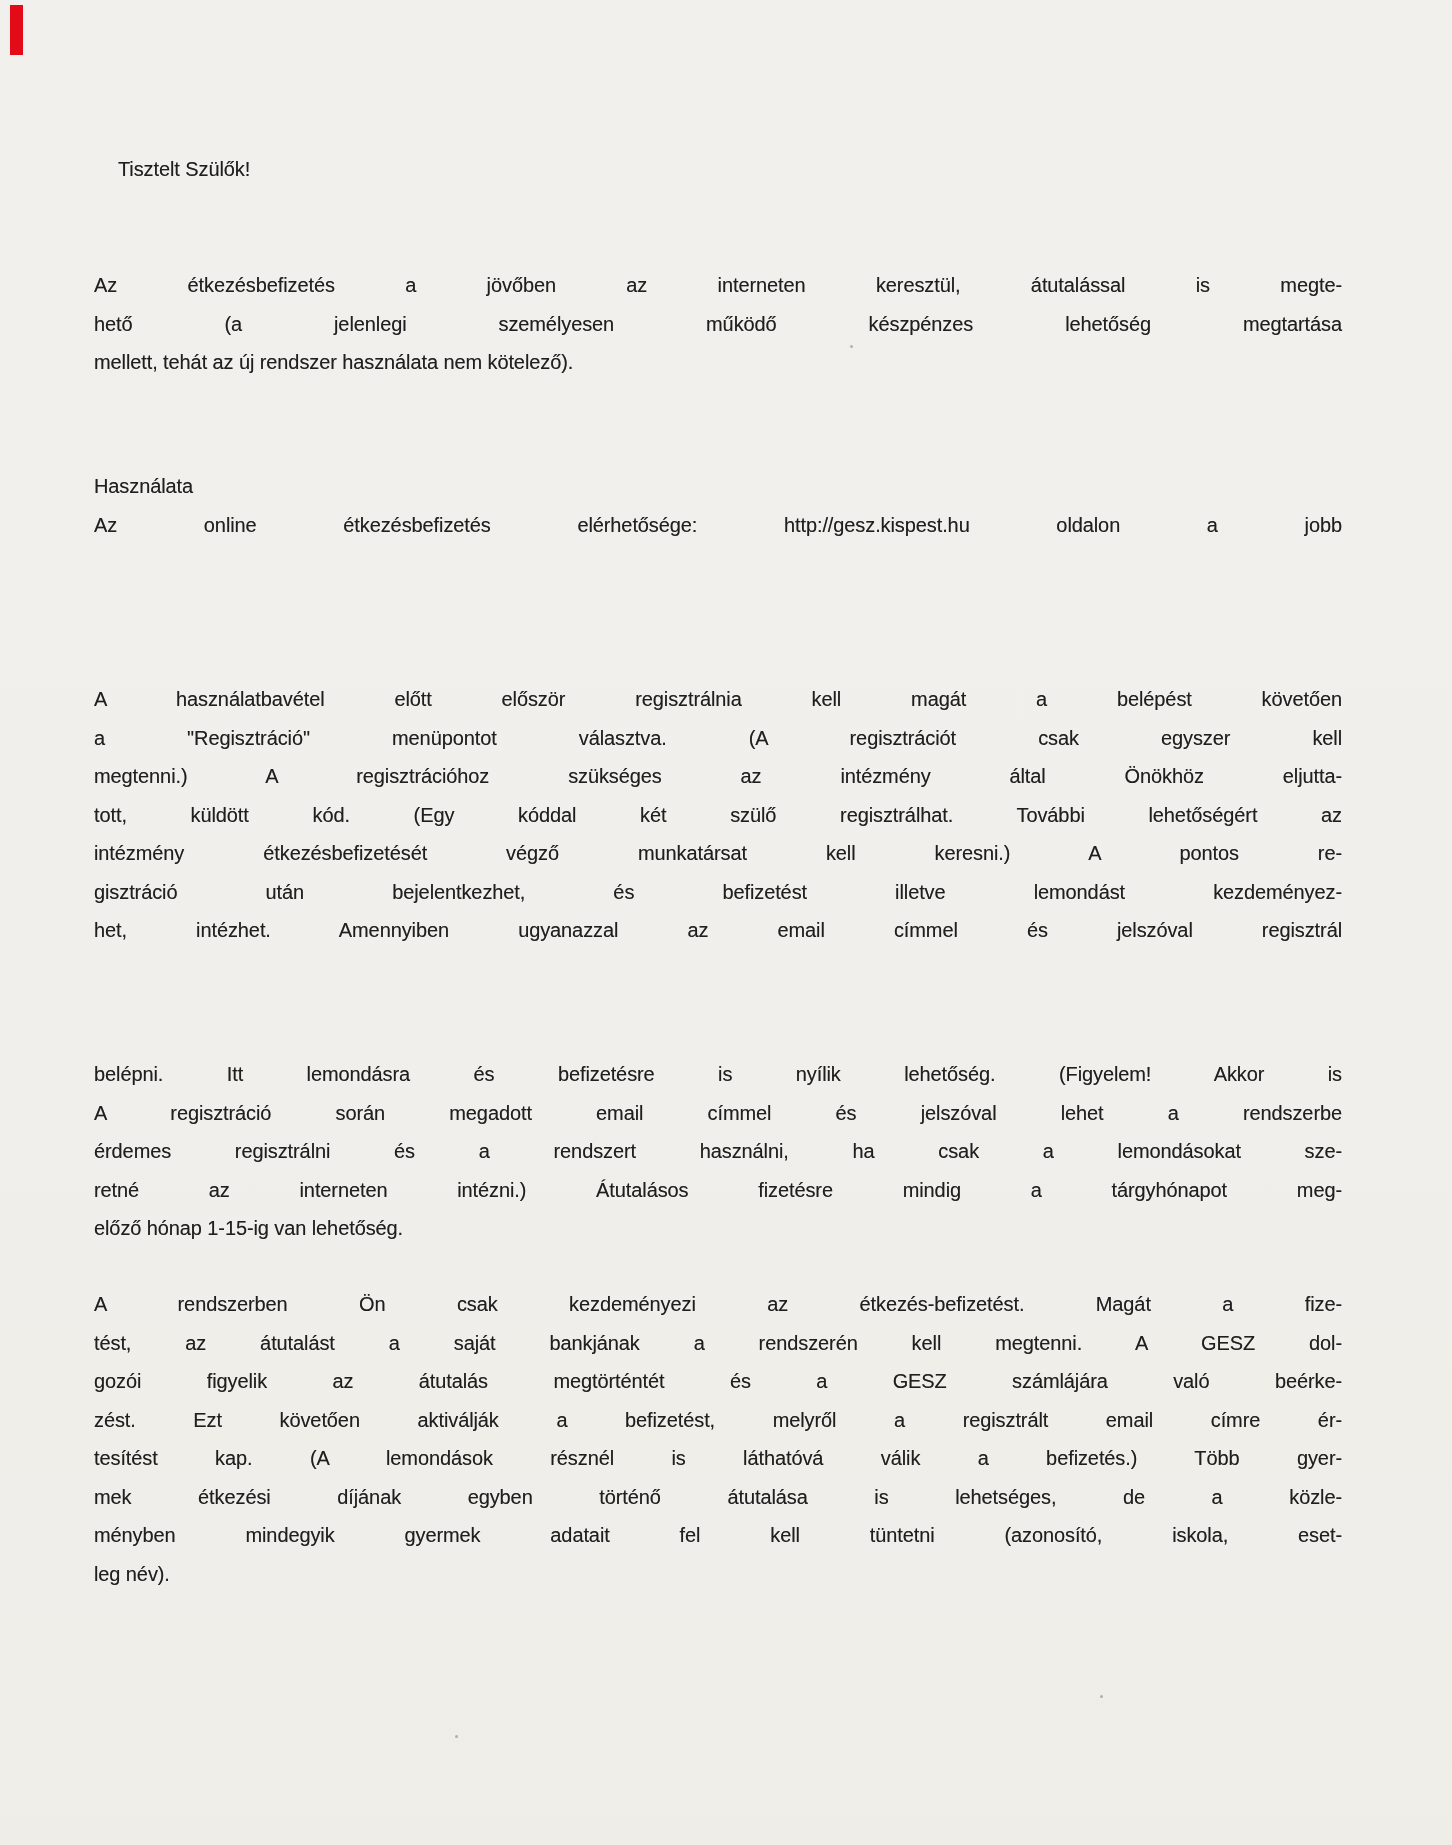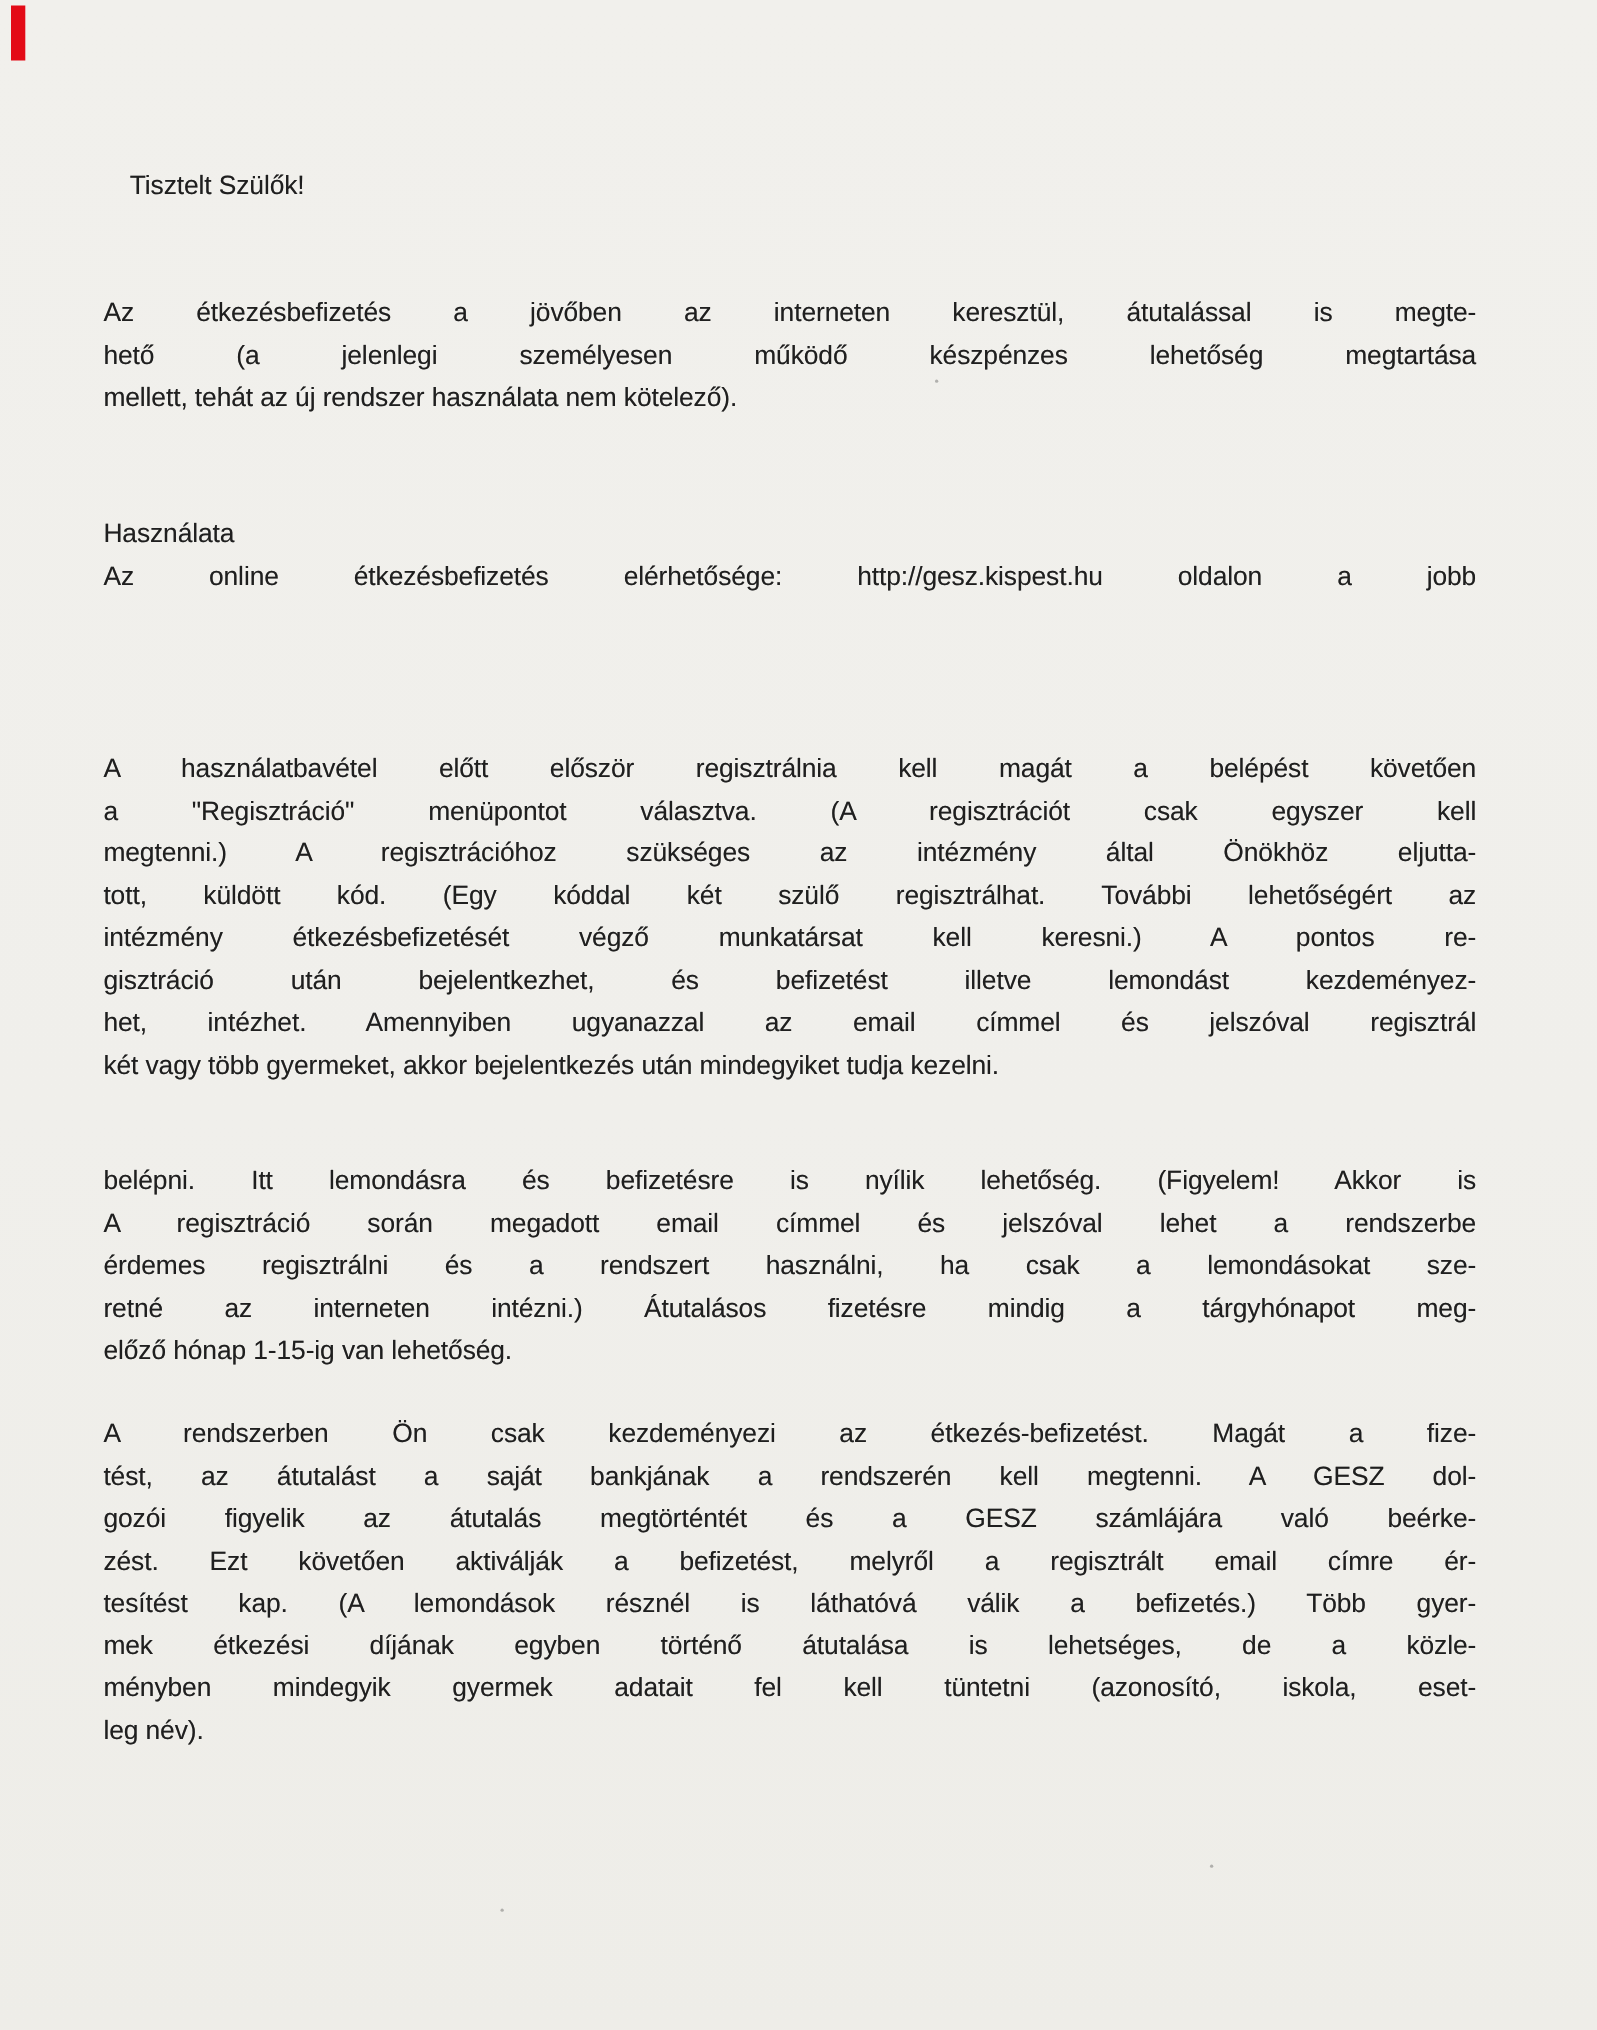--- a/index.html
+++ b/index.html
@@ -8,21 +8,21 @@
     font-family: "Liberation Sans", sans-serif;
   }
   .page {
     position: relative;
     width: 1452px;
     height: 1845px;
     margin: 0 auto;
     background: #f0efeb;
     background-image: linear-gradient(180deg, #f1f0ec 0%, #f0efeb 55%, #eeede8 100%);
     color: #1f1f1f;
-    font-size: 24px;
+    font-size: 20px;
     line-height: 38.5px;
     letter-spacing: -0.1px;
     overflow: hidden;
     text-shadow: 0 0 0.6px rgba(25,25,25,0.45);
   }
   .block {
     position: absolute;
     left: 94px;
     width: 1248px;
   }
@@ -70,21 +70,20 @@
   </div>
 
   <div class="block" style="top:668px;margin-top:12px;">
     <div class="line j">A használatbavétel előtt először regisztrálnia kell magát a belépést követően</div>
     <div class="line j">a "Regisztráció" menüpontot választva. (A regisztrációt csak egyszer kell</div>
     <div class="line j">megtenni.) A regisztrációhoz szükséges az intézmény által Önökhöz eljutta-</div>
     <div class="line j">tott, küldött kód. (Egy kóddal két szülő regisztrálhat. További lehetőségért az</div>
     <div class="line j">intézmény étkezésbefizetését végző munkatársat kell keresni.) A pontos re-</div>
     <div class="line j">gisztráció után bejelentkezhet, és befizetést illetve lemondást kezdeményez-</div>
     <div class="line j">het, intézhet. Amennyiben ugyanazzal az email címmel és jelszóval regisztrál</div>
-    <div class="line">két vagy több gyermeket, akkor bejelentkezés után mindegyiket tudja kezelni.</div>
   </div>
 
   <div class="block" style="top:1055px;">
     <div class="line j">belépni. Itt lemondásra és befizetésre is nyílik lehetőség. (Figyelem! Akkor is</div>
     <div class="line j">A regisztráció során megadott email címmel és jelszóval lehet a rendszerbe</div>
     <div class="line j">érdemes regisztrálni és a rendszert használni, ha csak a lemondásokat sze-</div>
     <div class="line j">retné az interneten intézni.) Átutalásos fizetésre mindig a tárgyhónapot meg-</div>
     <div class="line">előző hónap 1-15-ig van lehetőség.</div>
   </div>
 

